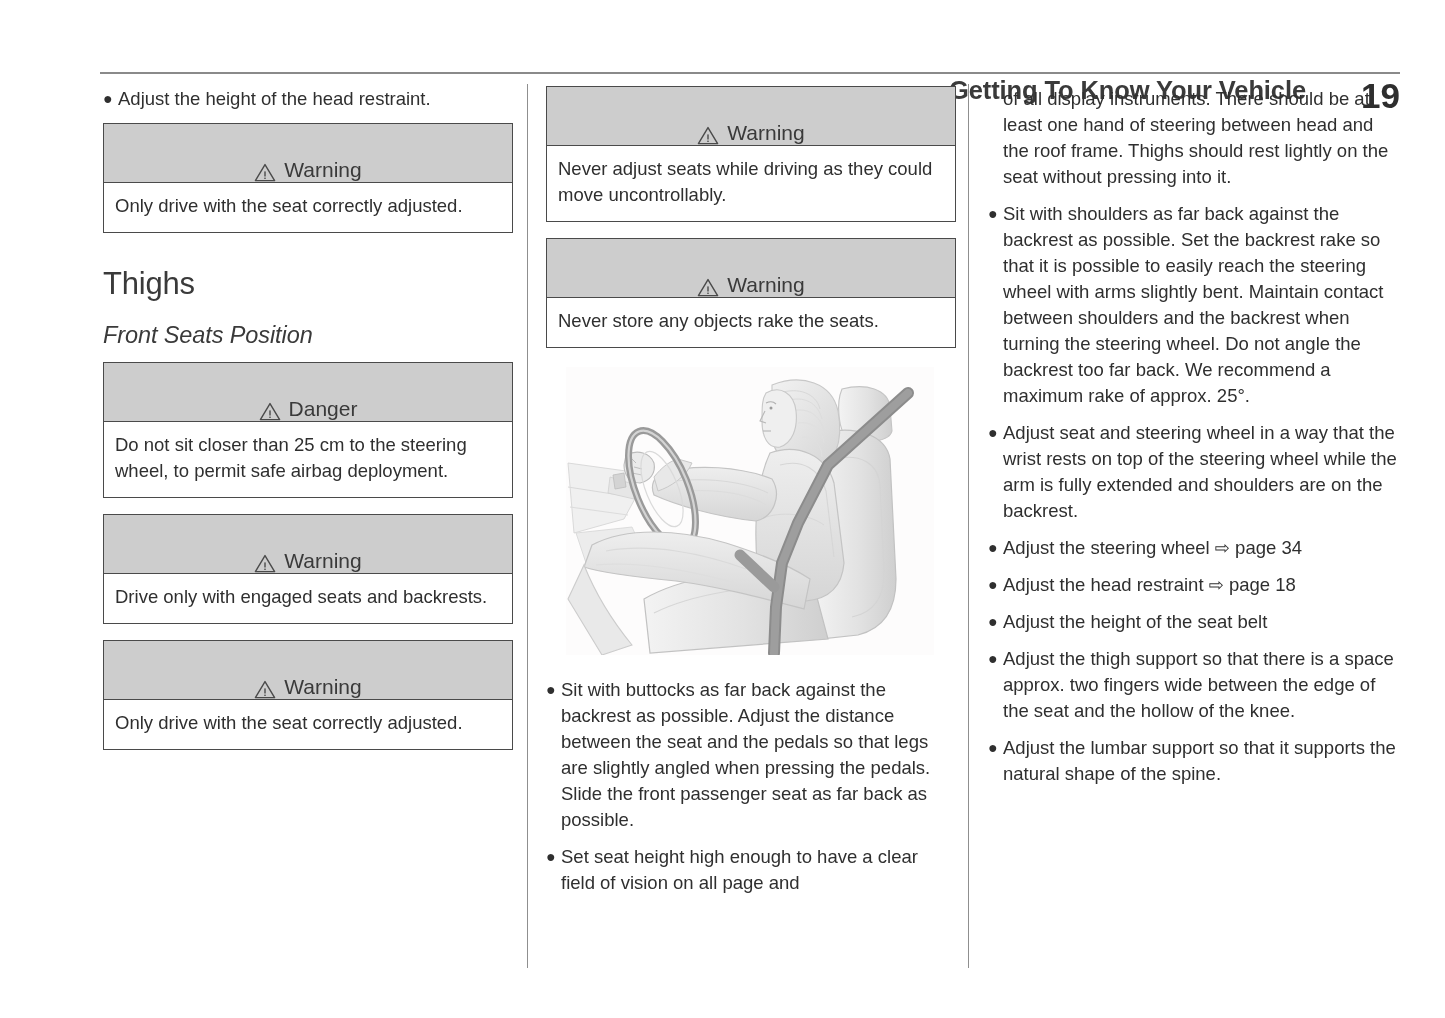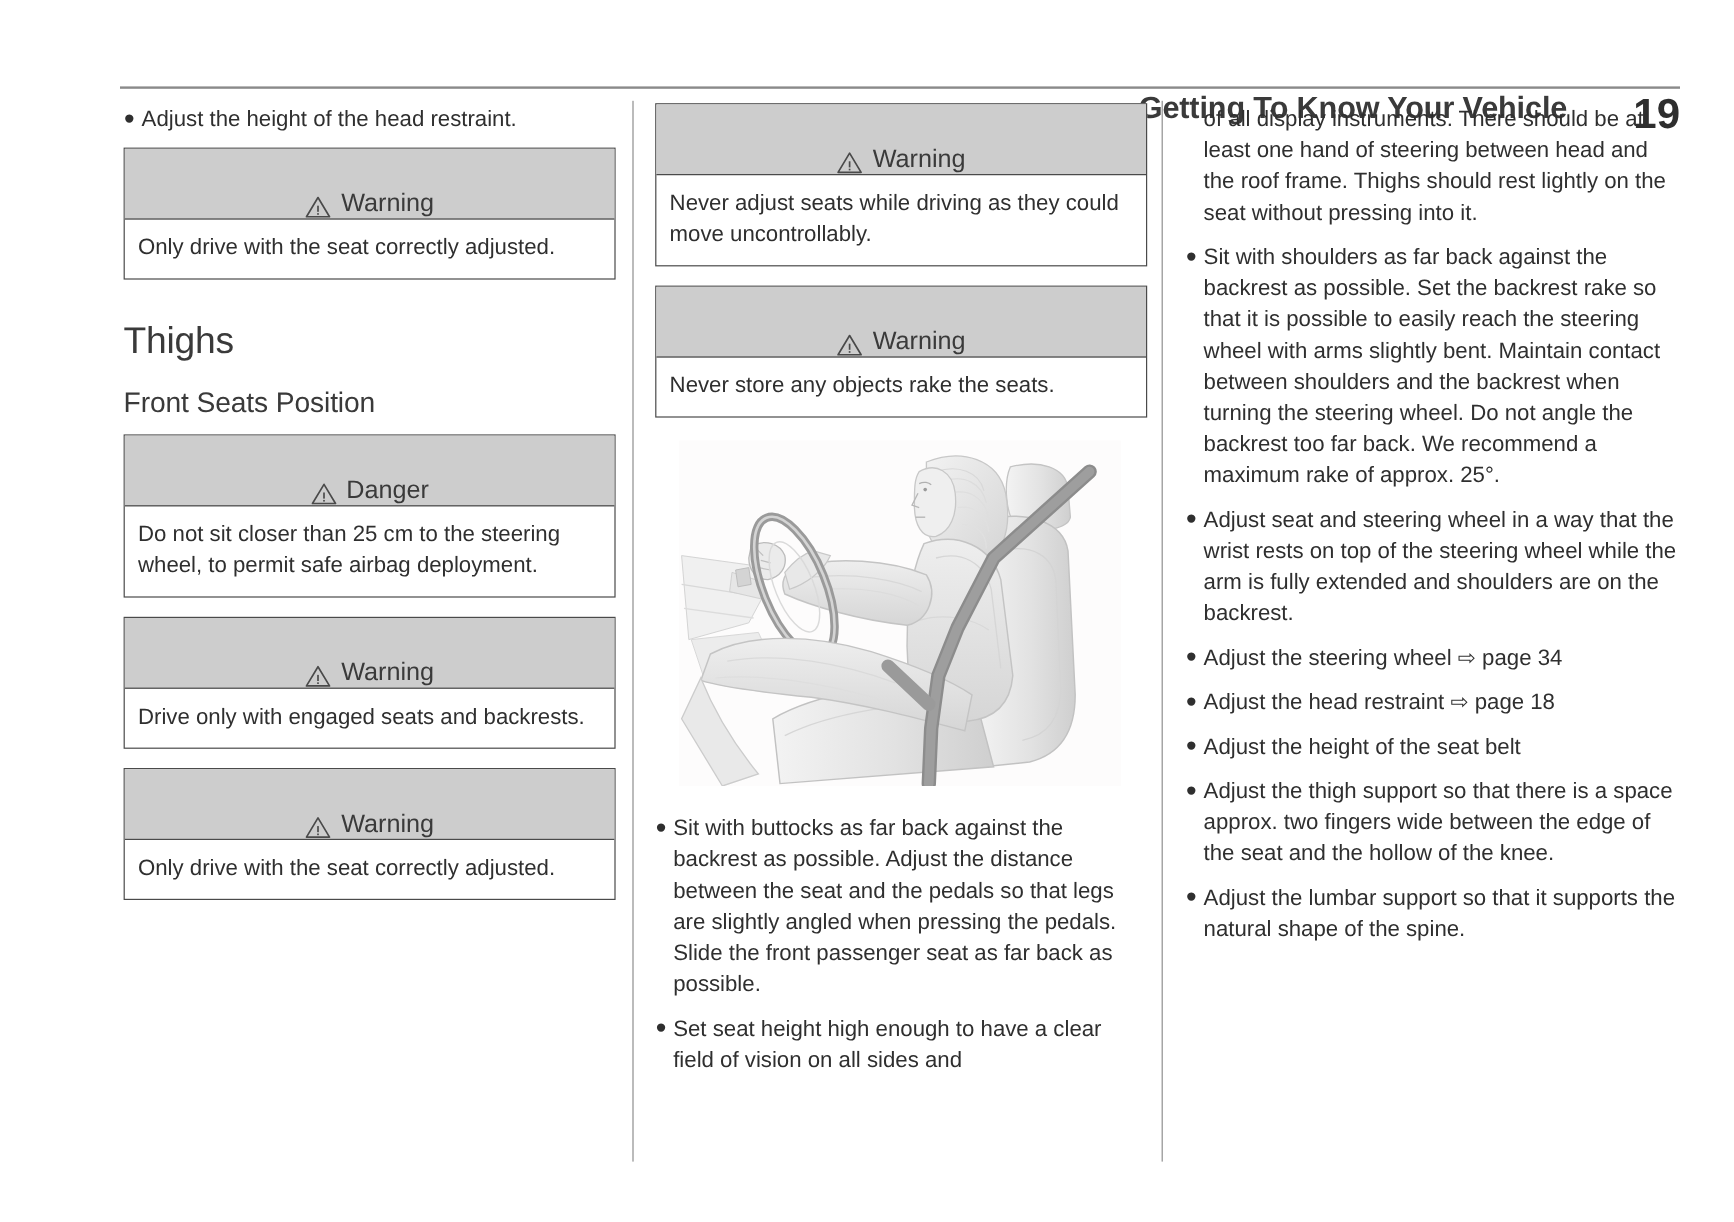--- a/index.html
+++ b/index.html
@@ -130,20 +130,21 @@
     margin-top: 33px;
     margin-bottom: 20px;
     letter-spacing: -0.2px;
   }
   .section-h2 {
     font-size: 23.5px;
     font-weight: normal;
     color: #3a3a3a;
     margin-bottom: 13px;
     letter-spacing: -0.1px;
+    font-style: italic;
   }
 
   
   .figure-wrap {
     width: 368px;
     height: 288px;
     background: #fdfcfc;
     margin: 19px 0 22px 20px;
     overflow: hidden;
   }
@@ -343,21 +344,21 @@
     </svg>
   </div>
 
   <div>
     <div class="bullet-item">
       <span class="bullet-dot">●</span>
       <span class="bullet-text">Sit with buttocks as far back against the backrest as possible. Adjust the distance between the seat and the pedals so that legs are slightly angled when pressing the pedals. Slide the front passenger seat as far back as possible.</span>
     </div>
     <div class="bullet-item">
       <span class="bullet-dot">●</span>
-      <span class="bullet-text">Set seat height high enough to have a clear field of vision on all sides and</span>
+      <span class="bullet-text">Set seat height high enough to have a clear field of vision on all page and</span>
     </div>
   </div>
 
 </div>
 
 <div class="column col-3">
 
   <div class="plain-para">of all display instruments. There should be at least one hand of steering between head and the roof frame. Thighs should rest lightly on the seat without pressing into it.</div>
 
   <div class="bullet-item">

